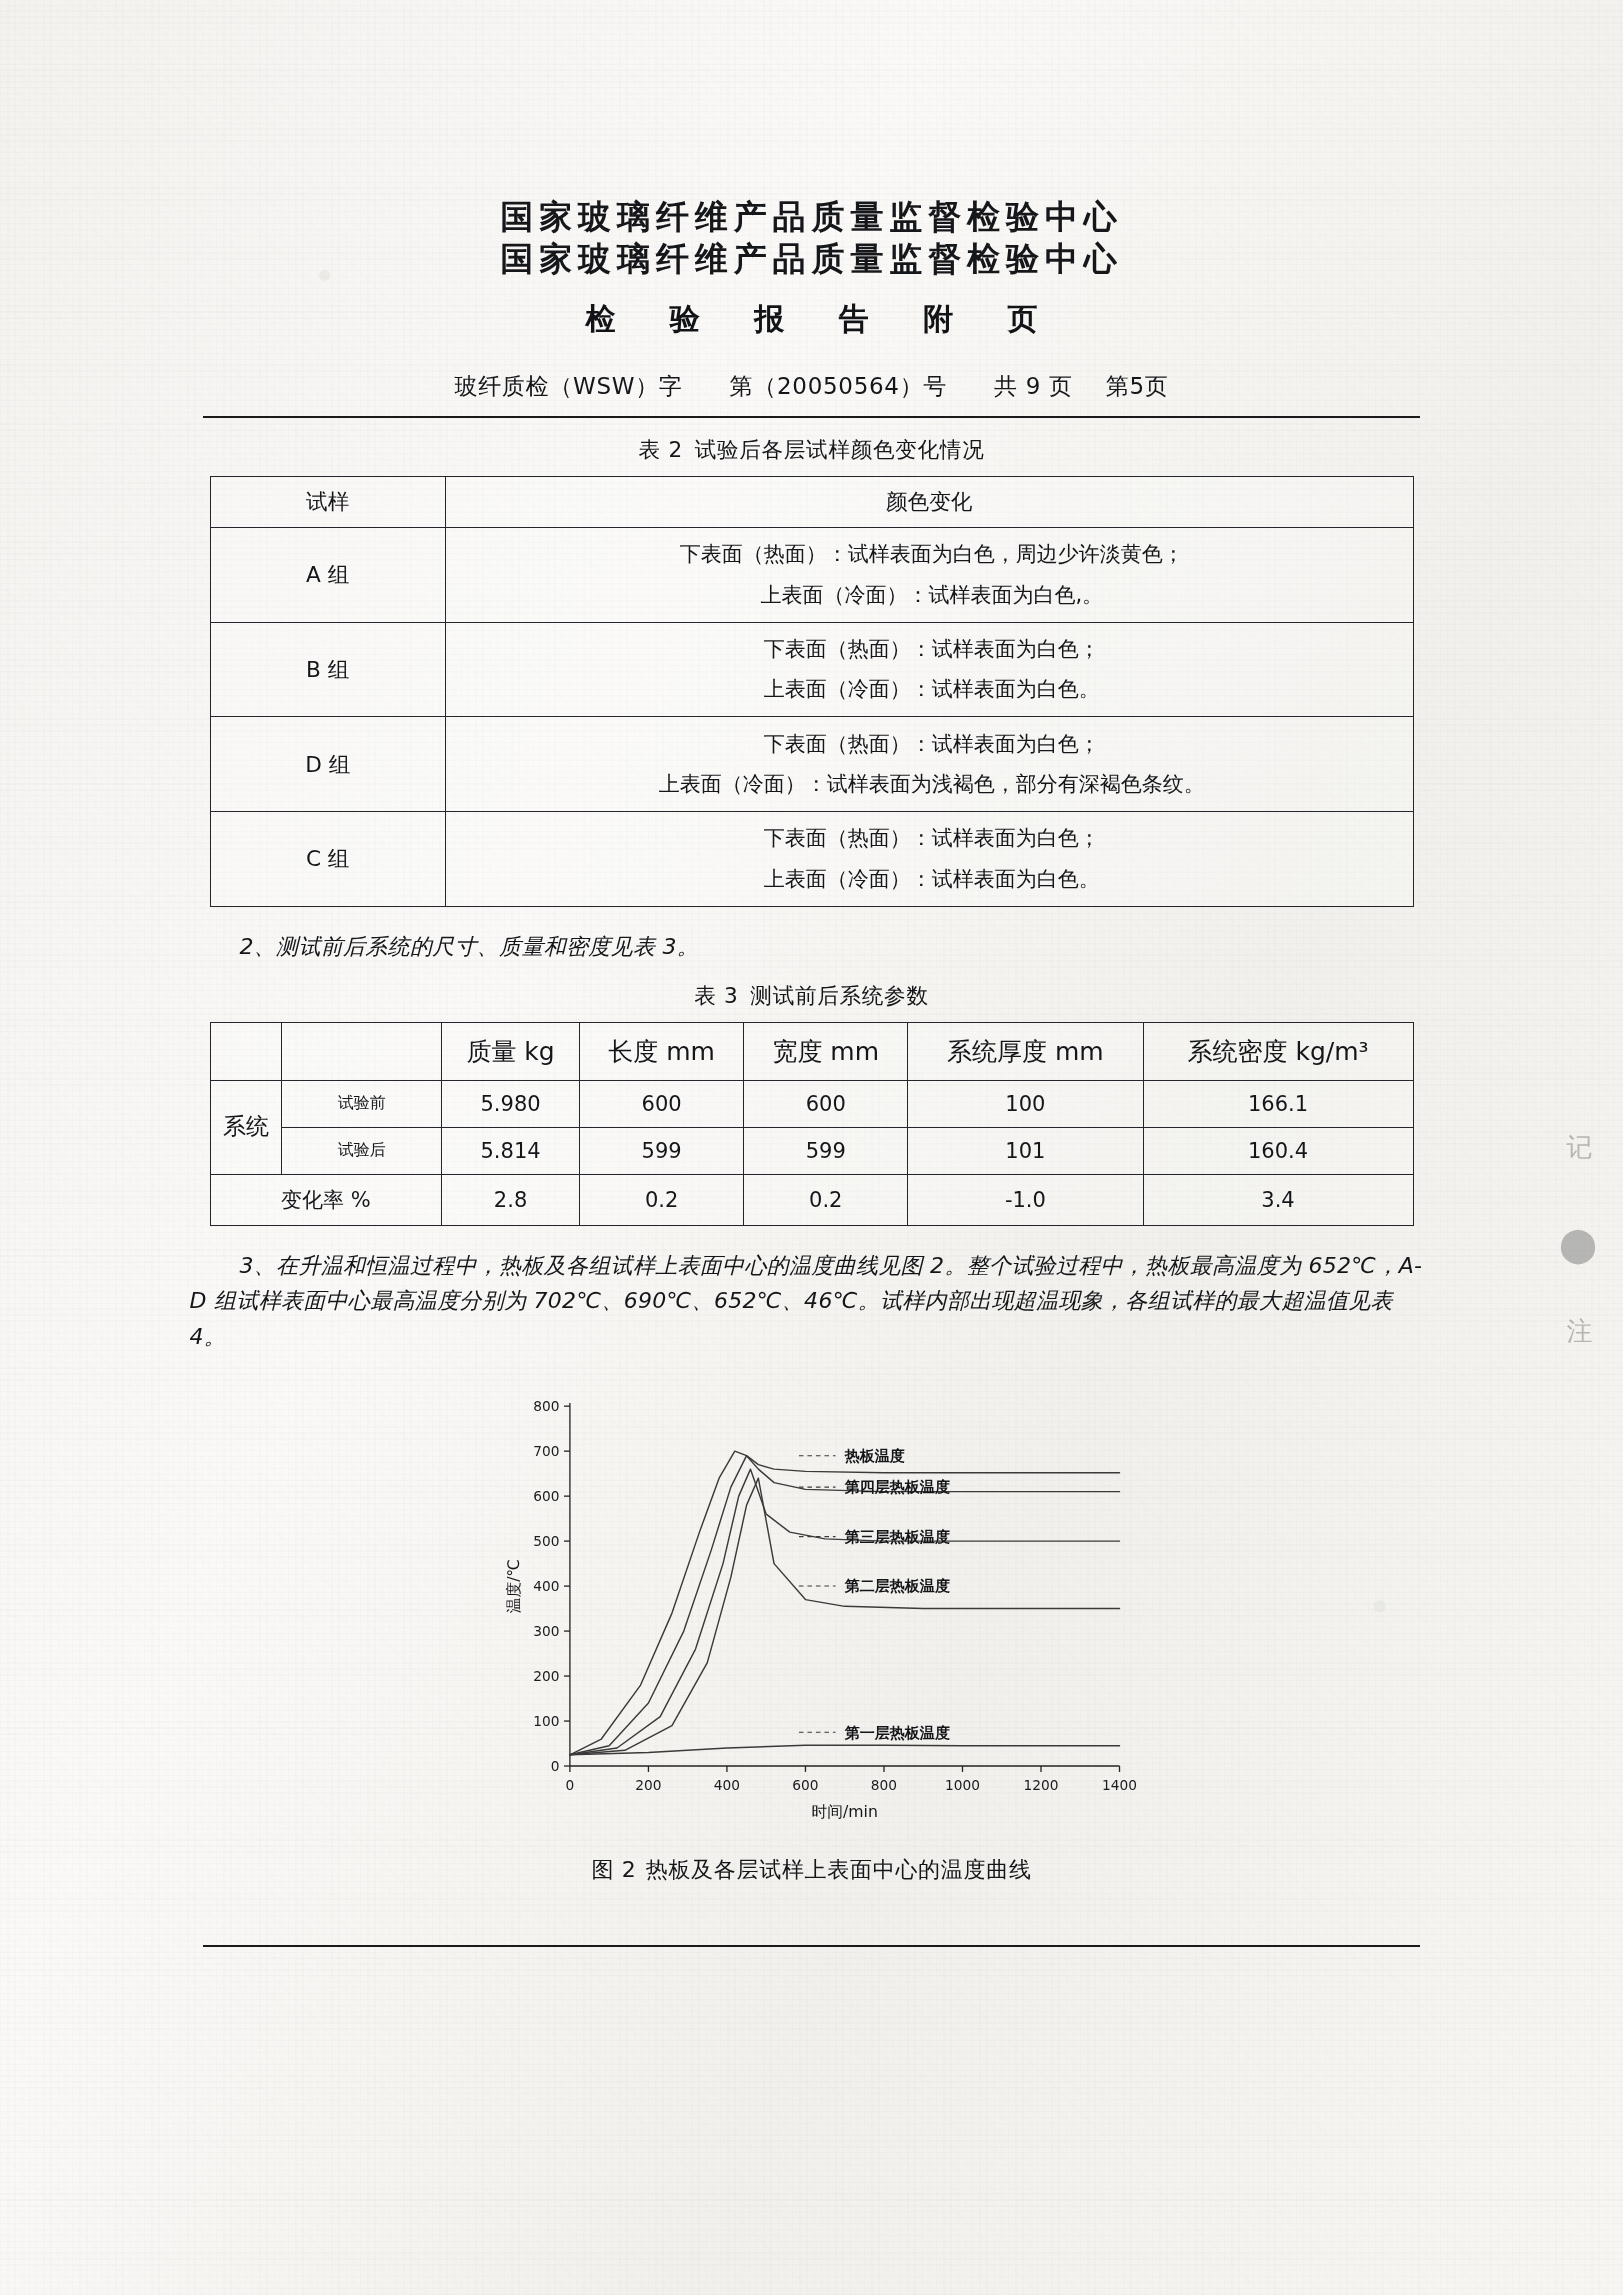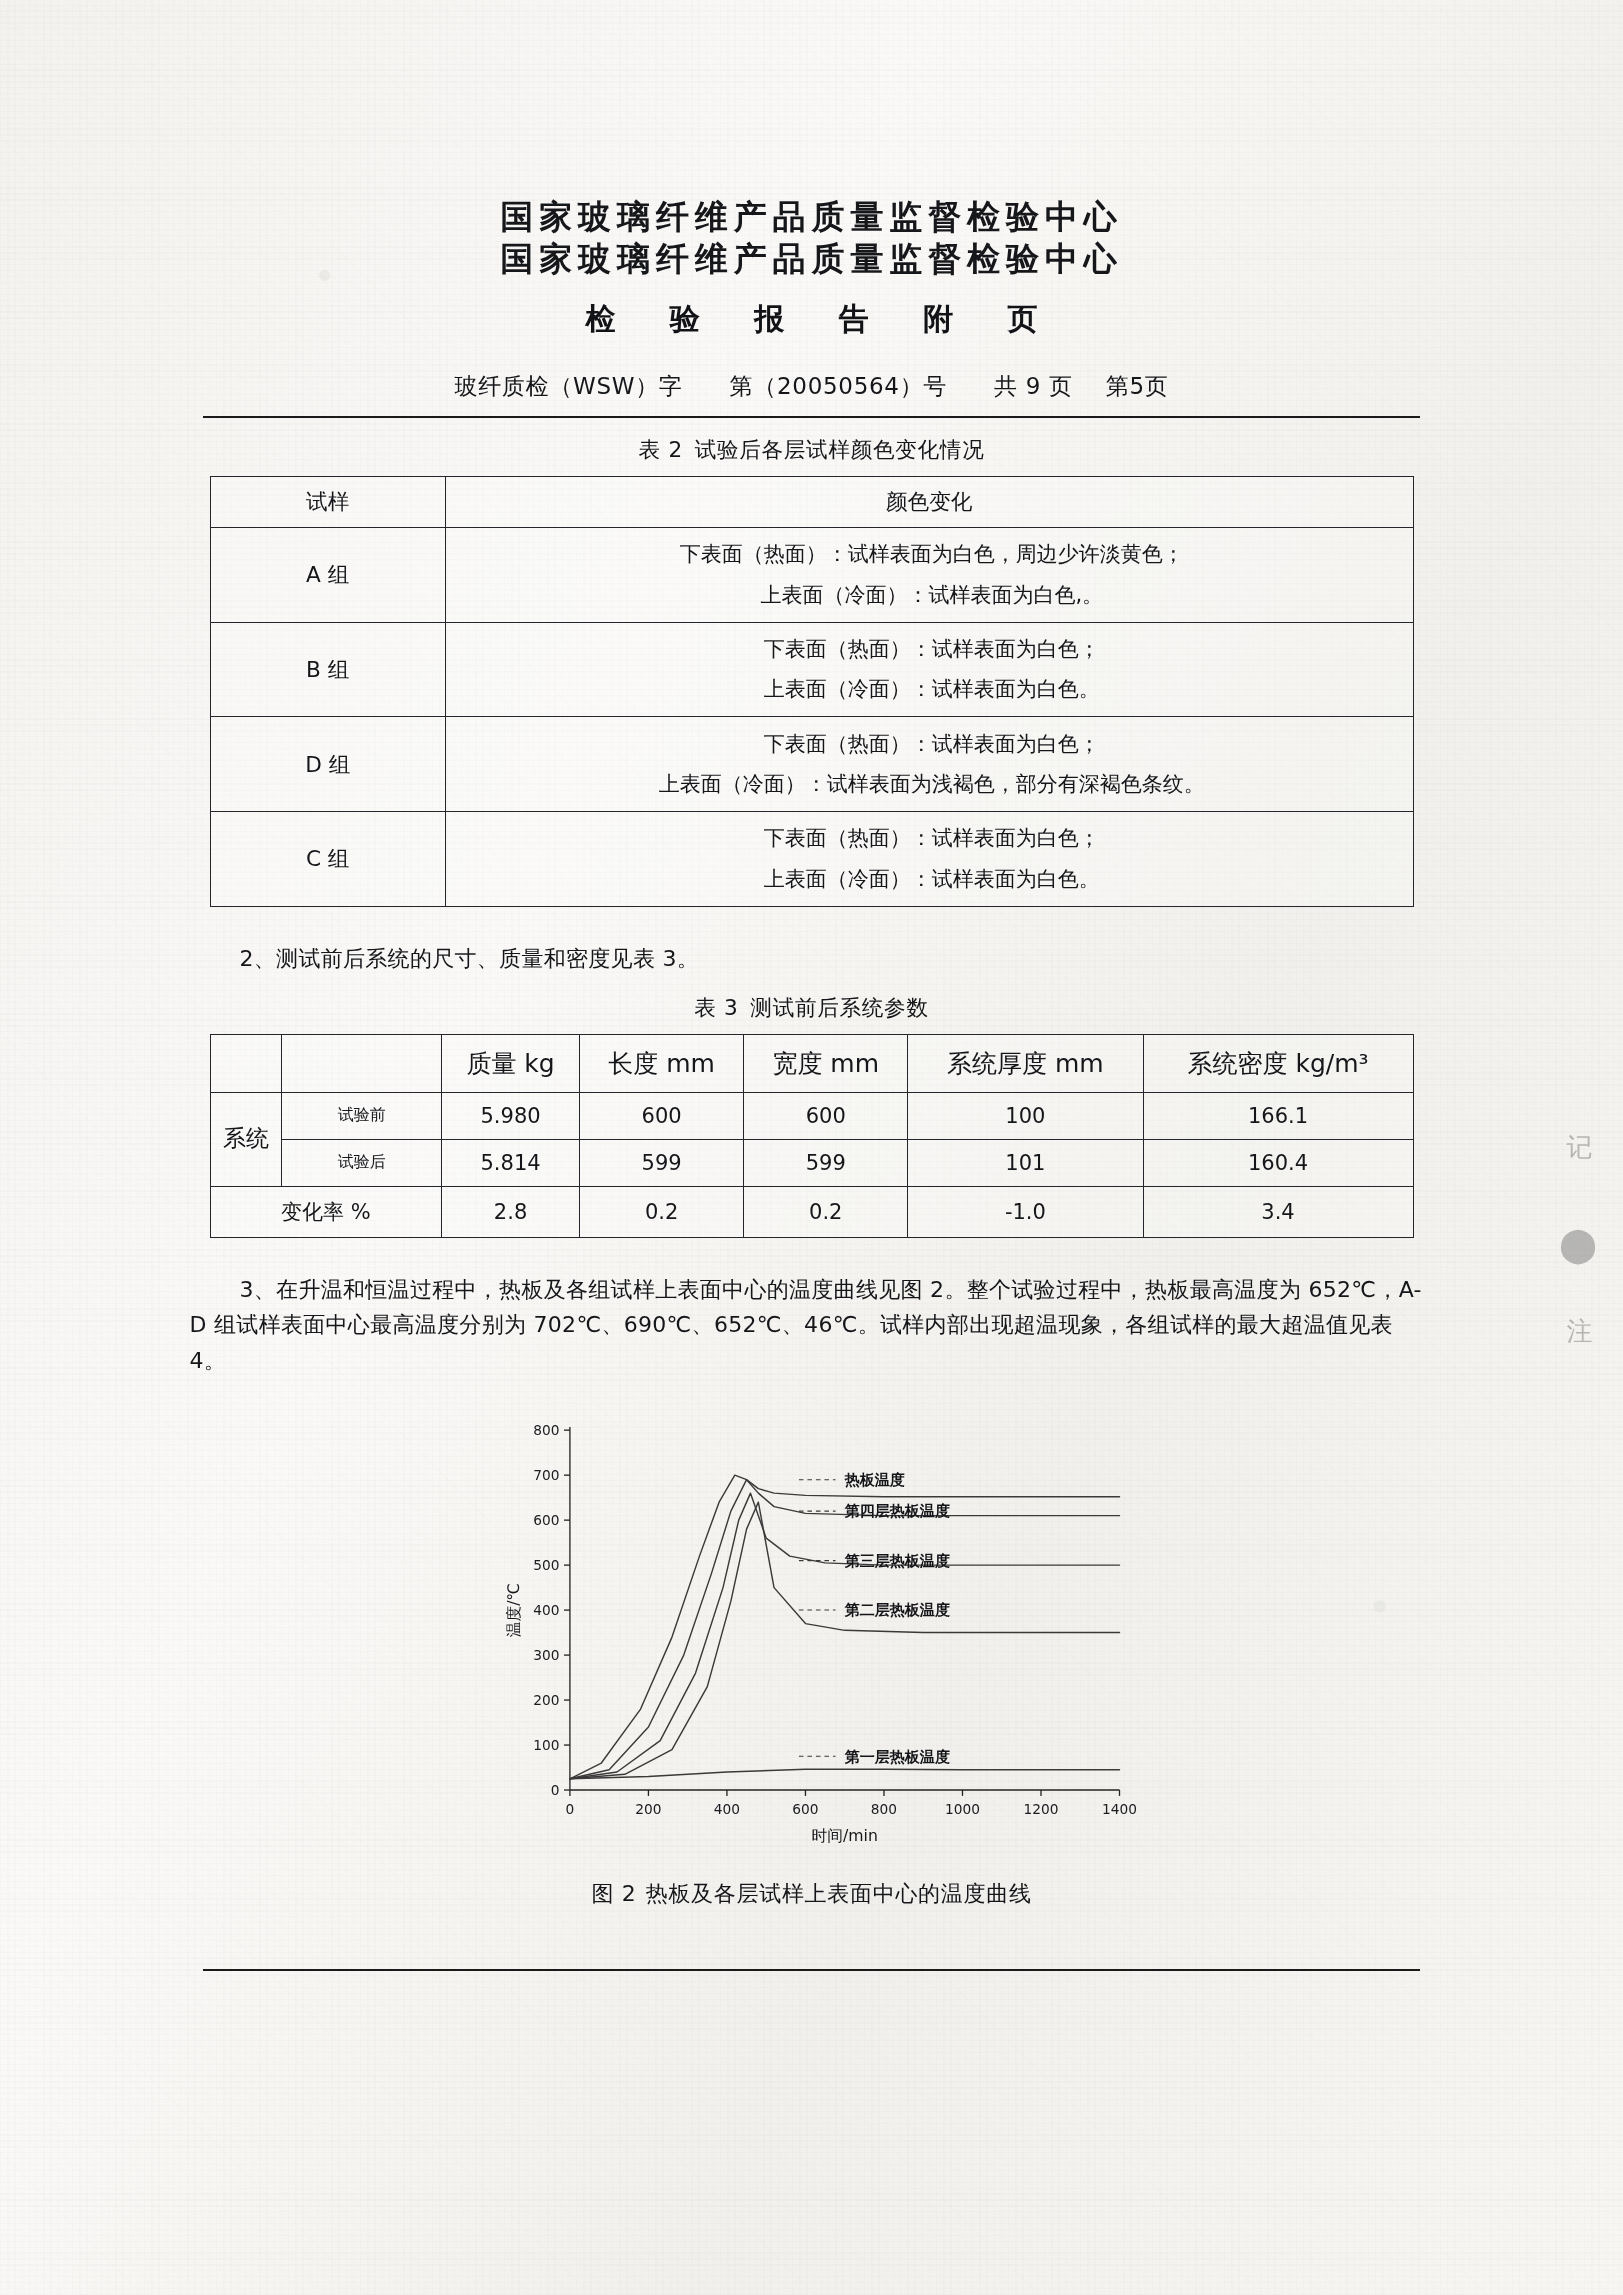--- a/index.html
+++ b/index.html
@@ -98,25 +98,26 @@
     padding: 6.5px 9.2px;
     color: #15161a;
   }
   .t2 .sample-col { width: 216px; text-align: center; font-size: 21.6px; }
   .t2 .hdr td { text-align: center; font-size: 21.6px; padding: 10.5px 0; }
   .t2 .desc { padding-left: 14.4px; line-height: 1.55; }
   .t2 .desc div { padding: 3.9px 0; text-align: center; }
 
   .para {
     font-size: 22px;
-    margin: 34px auto 0 auto;
+    margin: 22px auto 0 auto;
     width: 1244px;
     text-indent: 50px;
     line-height: 1.62;
     letter-spacing: 0.3px;
+    font-style: italic;
   }
 
   
   table.t3 { width: 1204px; }
   table.t3 td {
     text-align: center;
     font-size: 21px;
     padding: 11px 3.9px;
   }
   table.t3 td.vhead {

